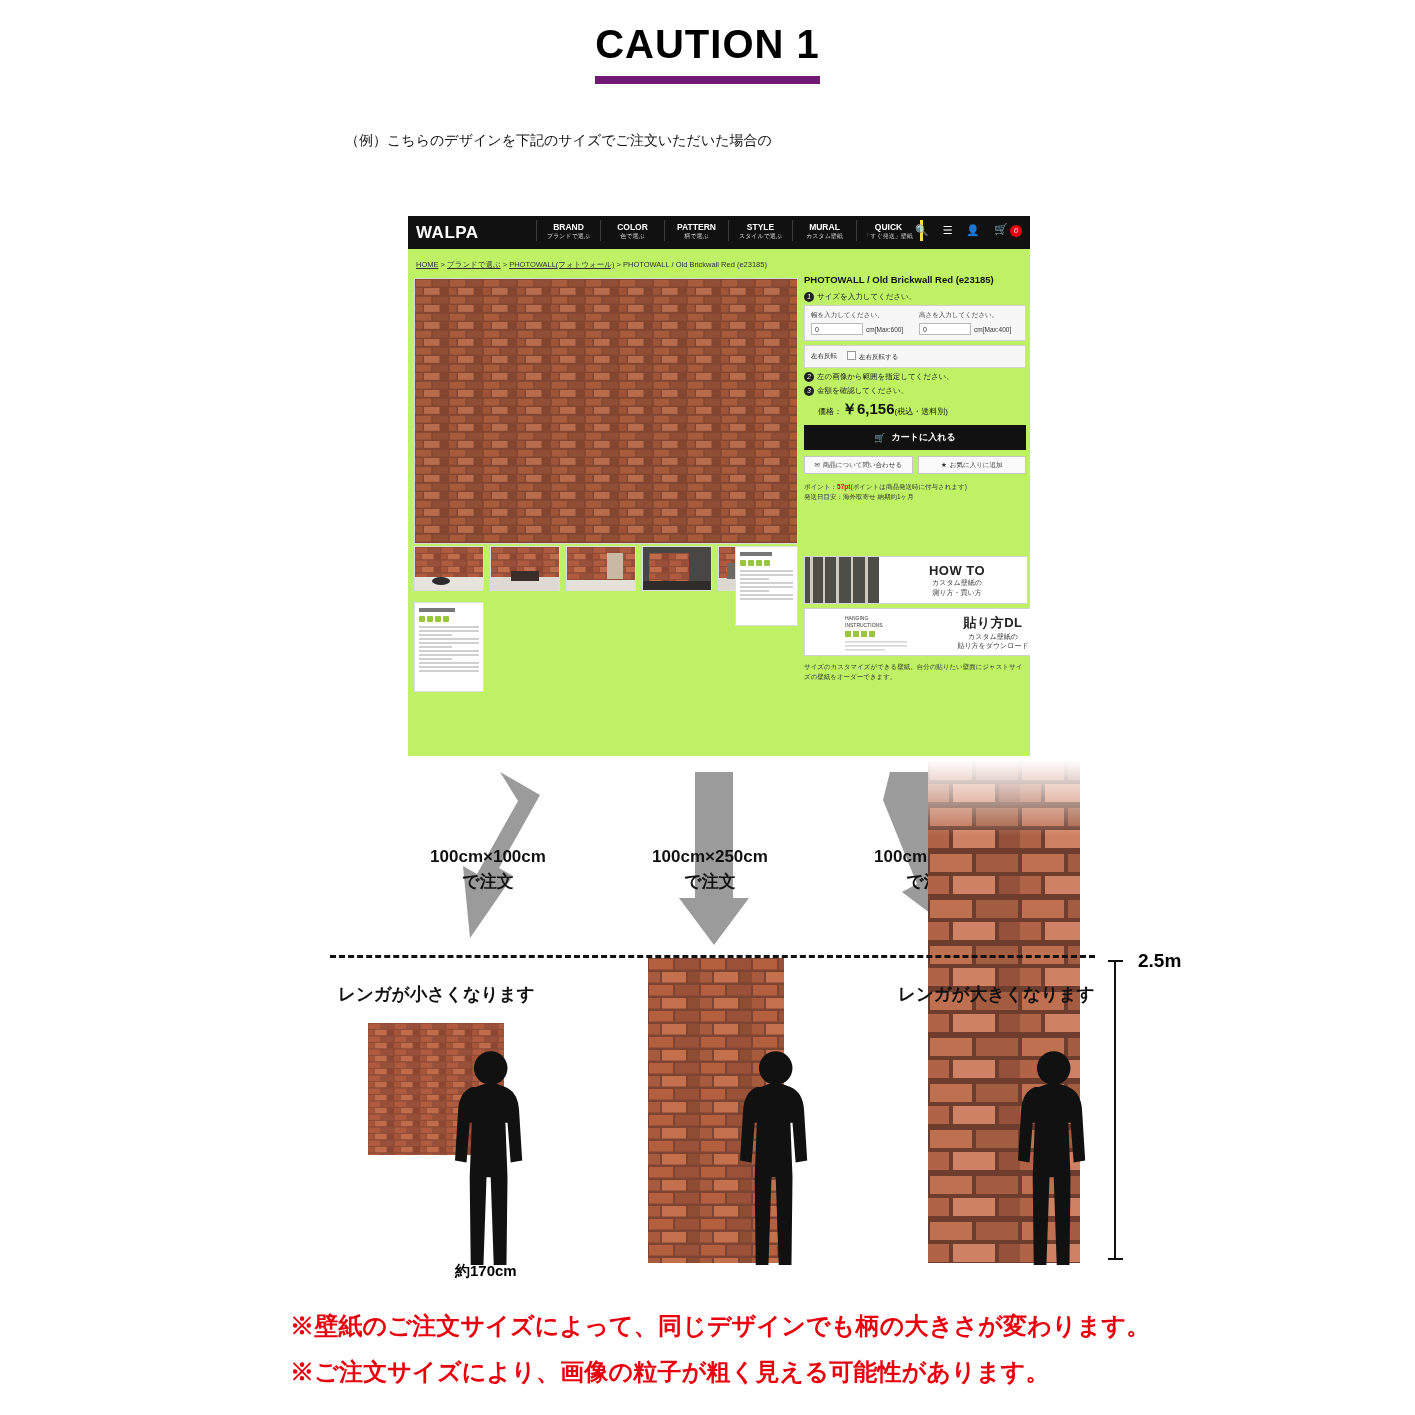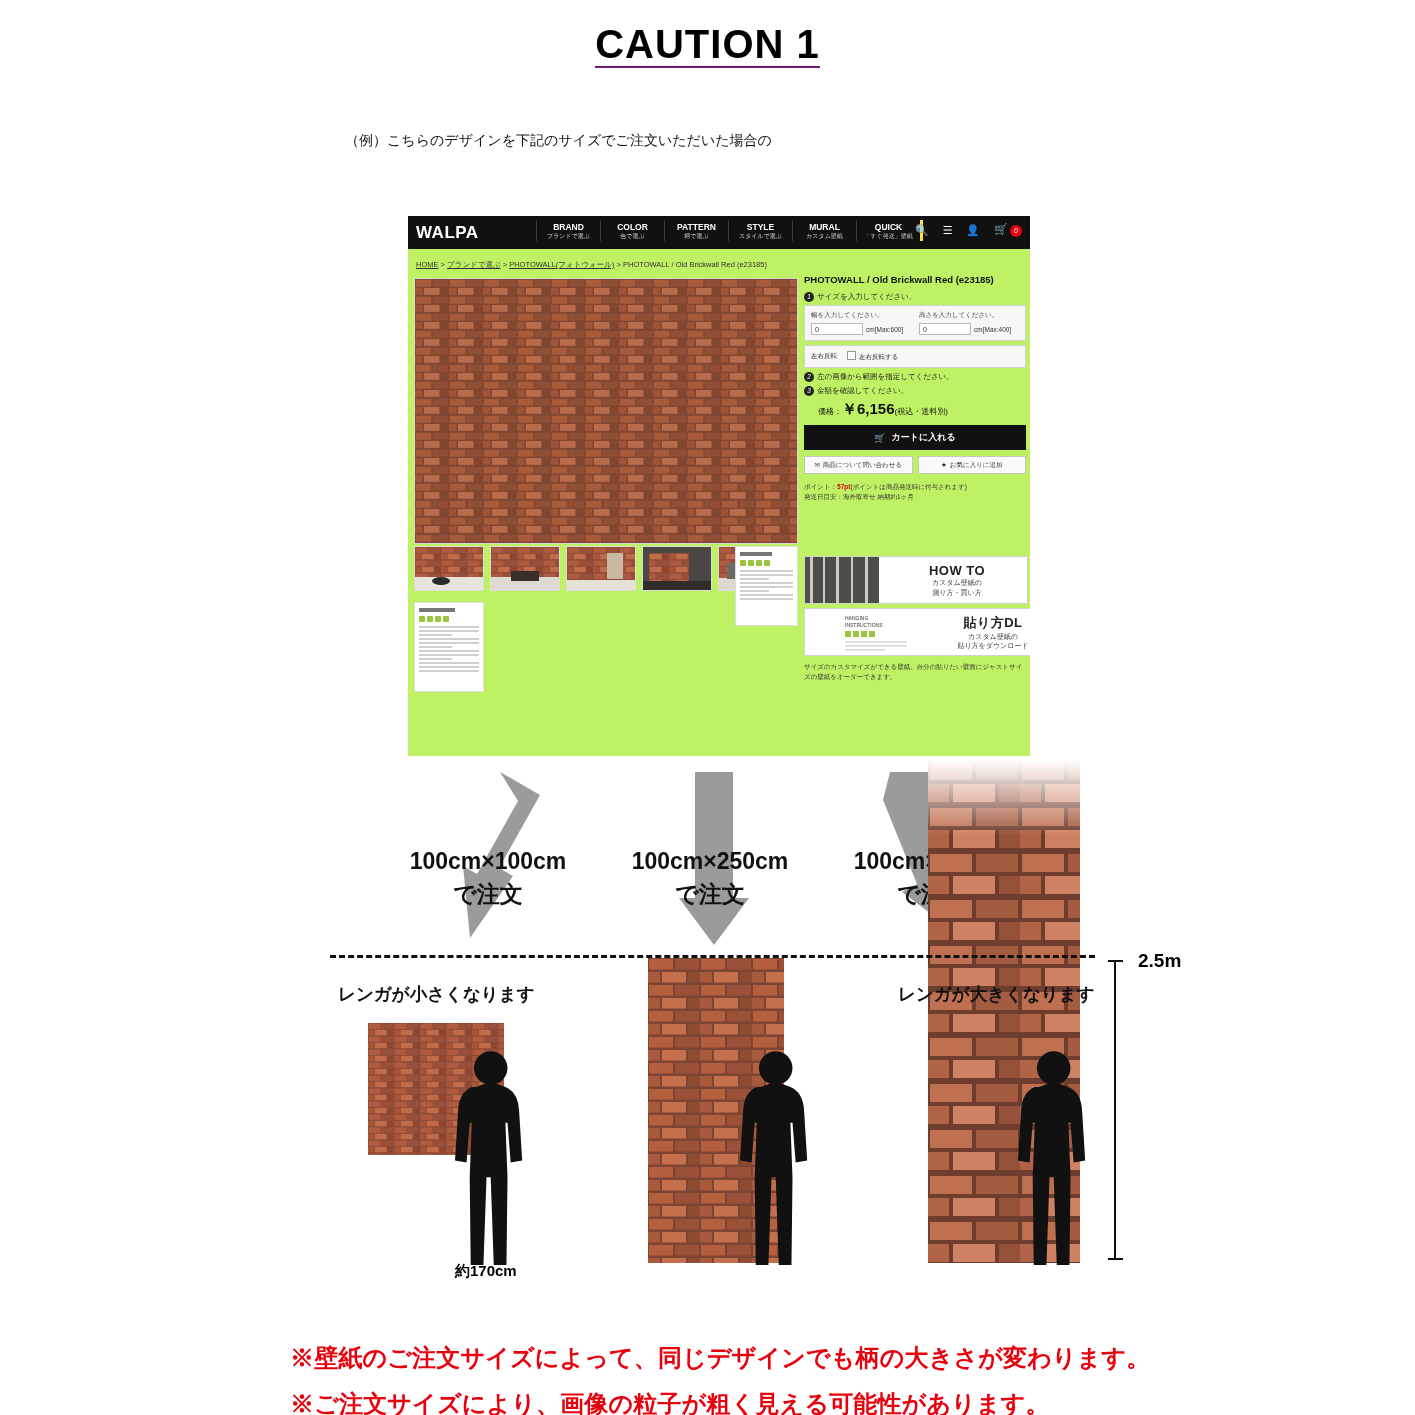--- a/index.html
+++ b/index.html
@@ -21,22 +21,22 @@
     position: absolute;
     top: 22px;
     left: 0;
     width: 1415px;
     text-align: center;
     font-size: 40px;
     font-weight: bold;
     letter-spacing: 1px;
   }
   #caution-title span {
-    border-bottom: 2px solid #701a75;
-    padding-bottom: 0;
+    border-bottom: 8px solid #701a75;
+    padding-bottom: 10px;
   }
 
   
   #intro {
     position: absolute;
     top: 128px;
     left: 345px;
     width: 760px;
     font-size: 14px;
     line-height: 1.75;
@@ -270,21 +270,21 @@
     width: 222px;
     font-size: 6.5px;
     line-height: 1.5;
     color: #333;
   }
 
   
   .order-label {
     position: absolute;
     text-align: center;
-    font-size: 23px;
+    font-size: 17px;
     font-weight: bold;
     line-height: 1.45;
     color: #111;
   }
   #label-100 { left: 368px; top: 845px; width: 240px; }
   #label-250 { left: 590px; top: 845px; width: 240px; }
   #label-400 { left: 812px; top: 845px; width: 240px; }
 
   
   .brick-panel { position: absolute; overflow: hidden; }
@@ -337,21 +337,20 @@
     font-weight: bold;
   }
 
   
   .red-note {
     position: absolute;
     font-size: 24px;
     font-weight: bold;
     color: #e8000d;
     letter-spacing: 0.2px;
-    margin-top: 32px;
   }
   #red1 { left: 290px; top: 1310px; }
   #red2 { left: 290px; top: 1356px; }
 
   
   .person { position: absolute; }
 </style>
 </head>
 <body>
 

